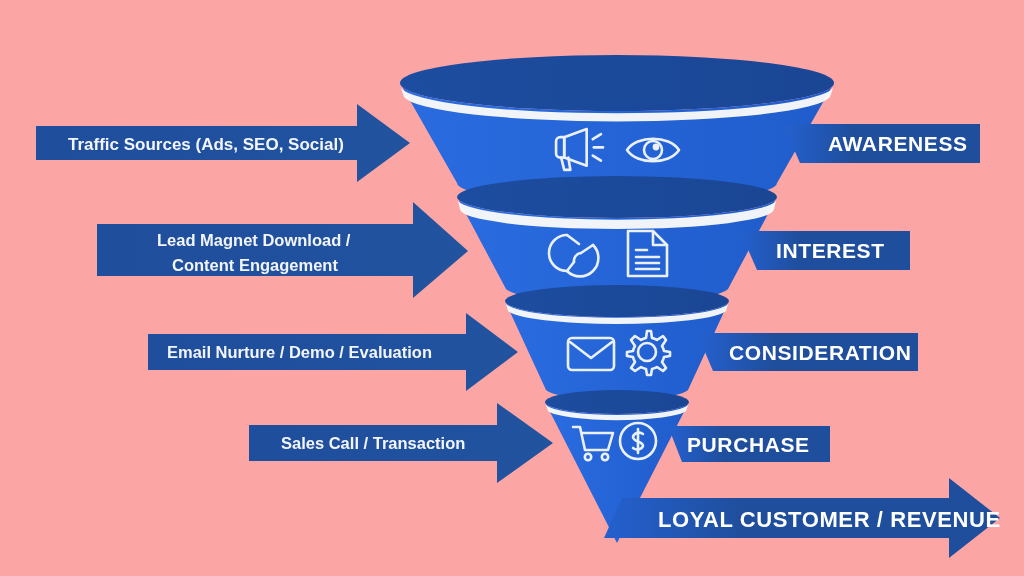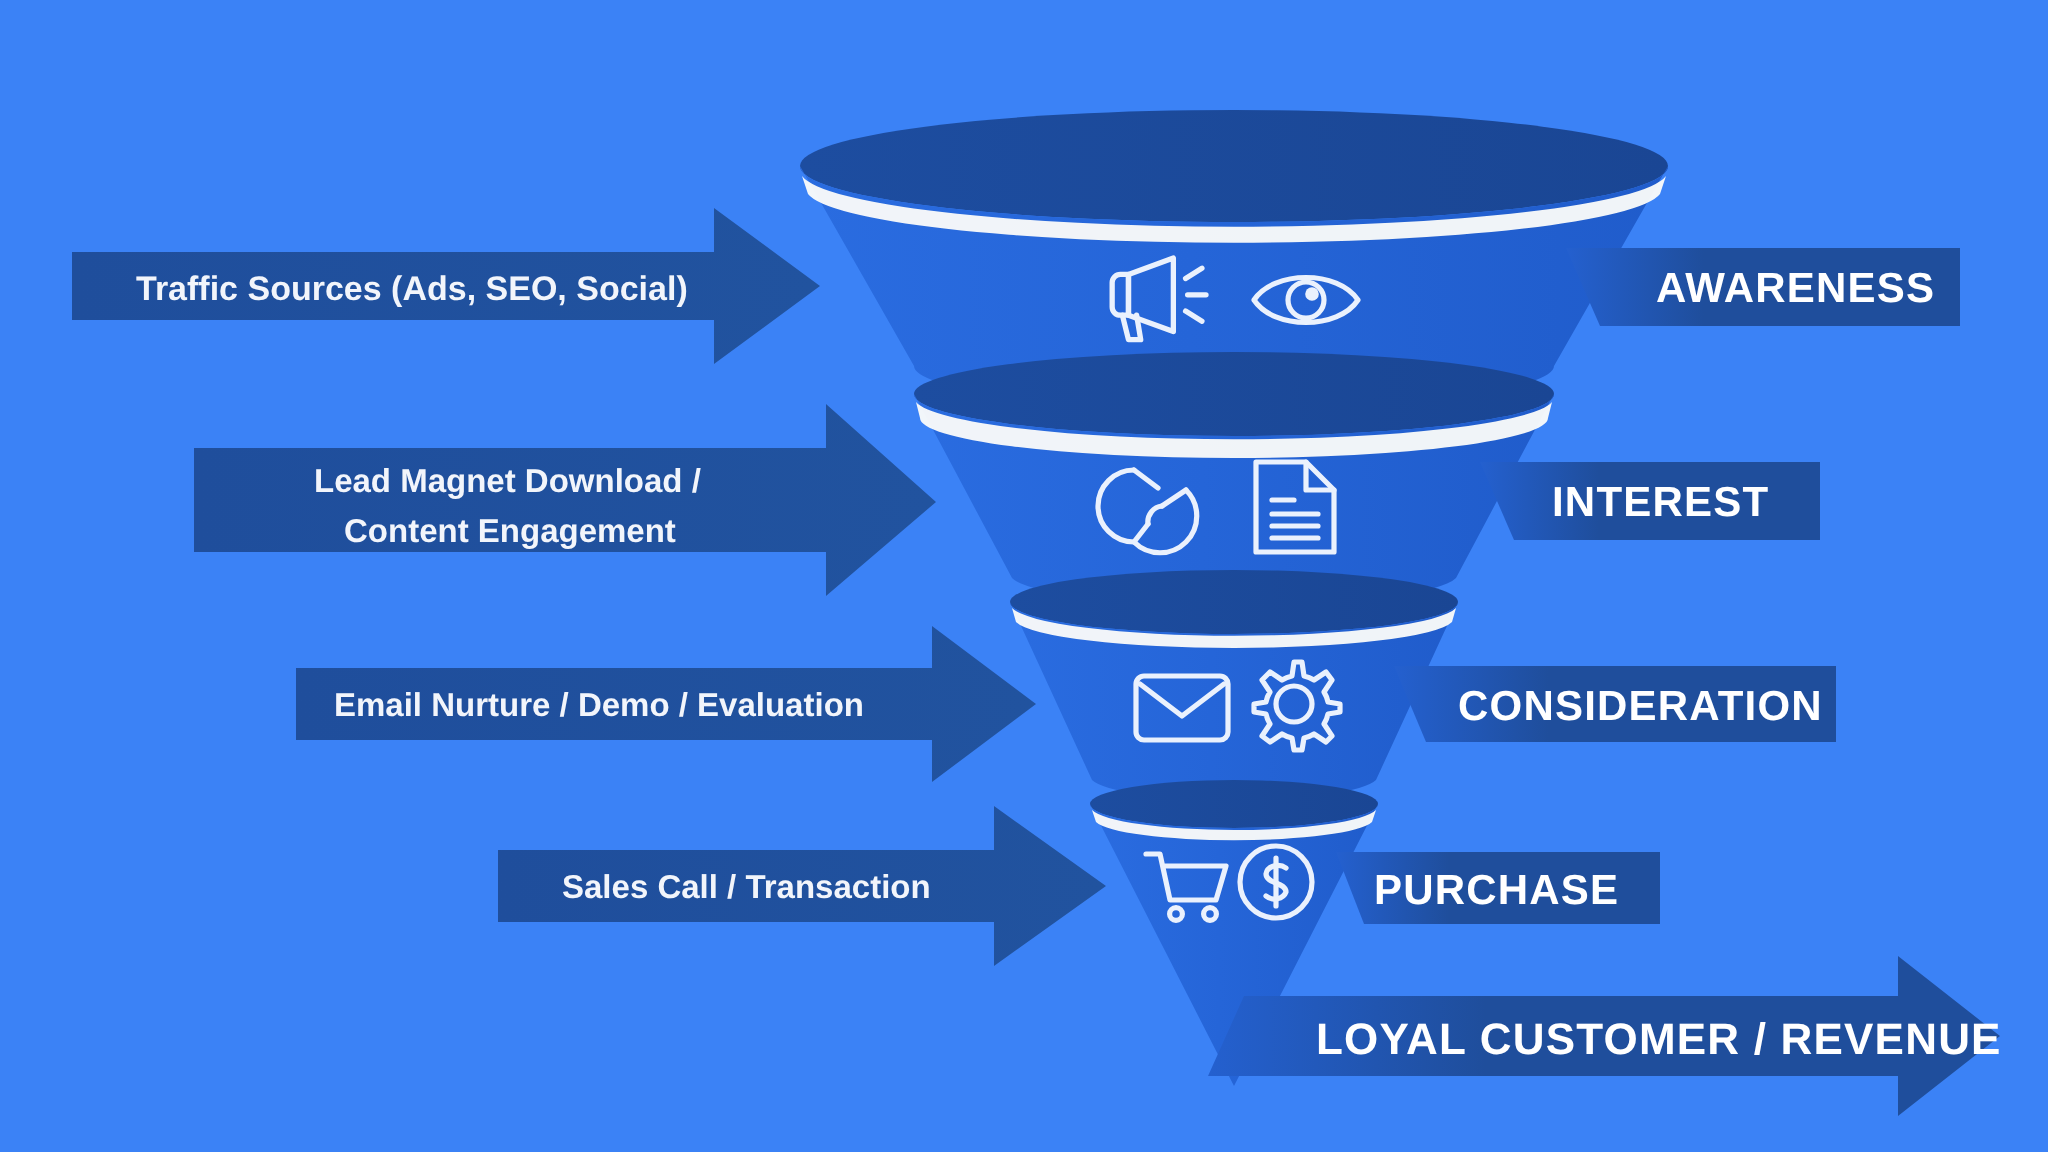--- a/index.html
+++ b/index.html
@@ -7,21 +7,21 @@
     padding: 0;
     background: #ffffff;
   }
   body {
     font-family: "Liberation Sans", sans-serif;
   }
   #canvas {
     position: relative;
     width: 1024px;
     height: 576px;
-    background: #3b82f6;
+    background: #fca5a5;
     overflow: hidden;
   }
   #canvas svg.layer {
     position: absolute;
     left: 0;
     top: 0;
     width: 1024px;
     height: 576px;
   }
   .arrow-text {

